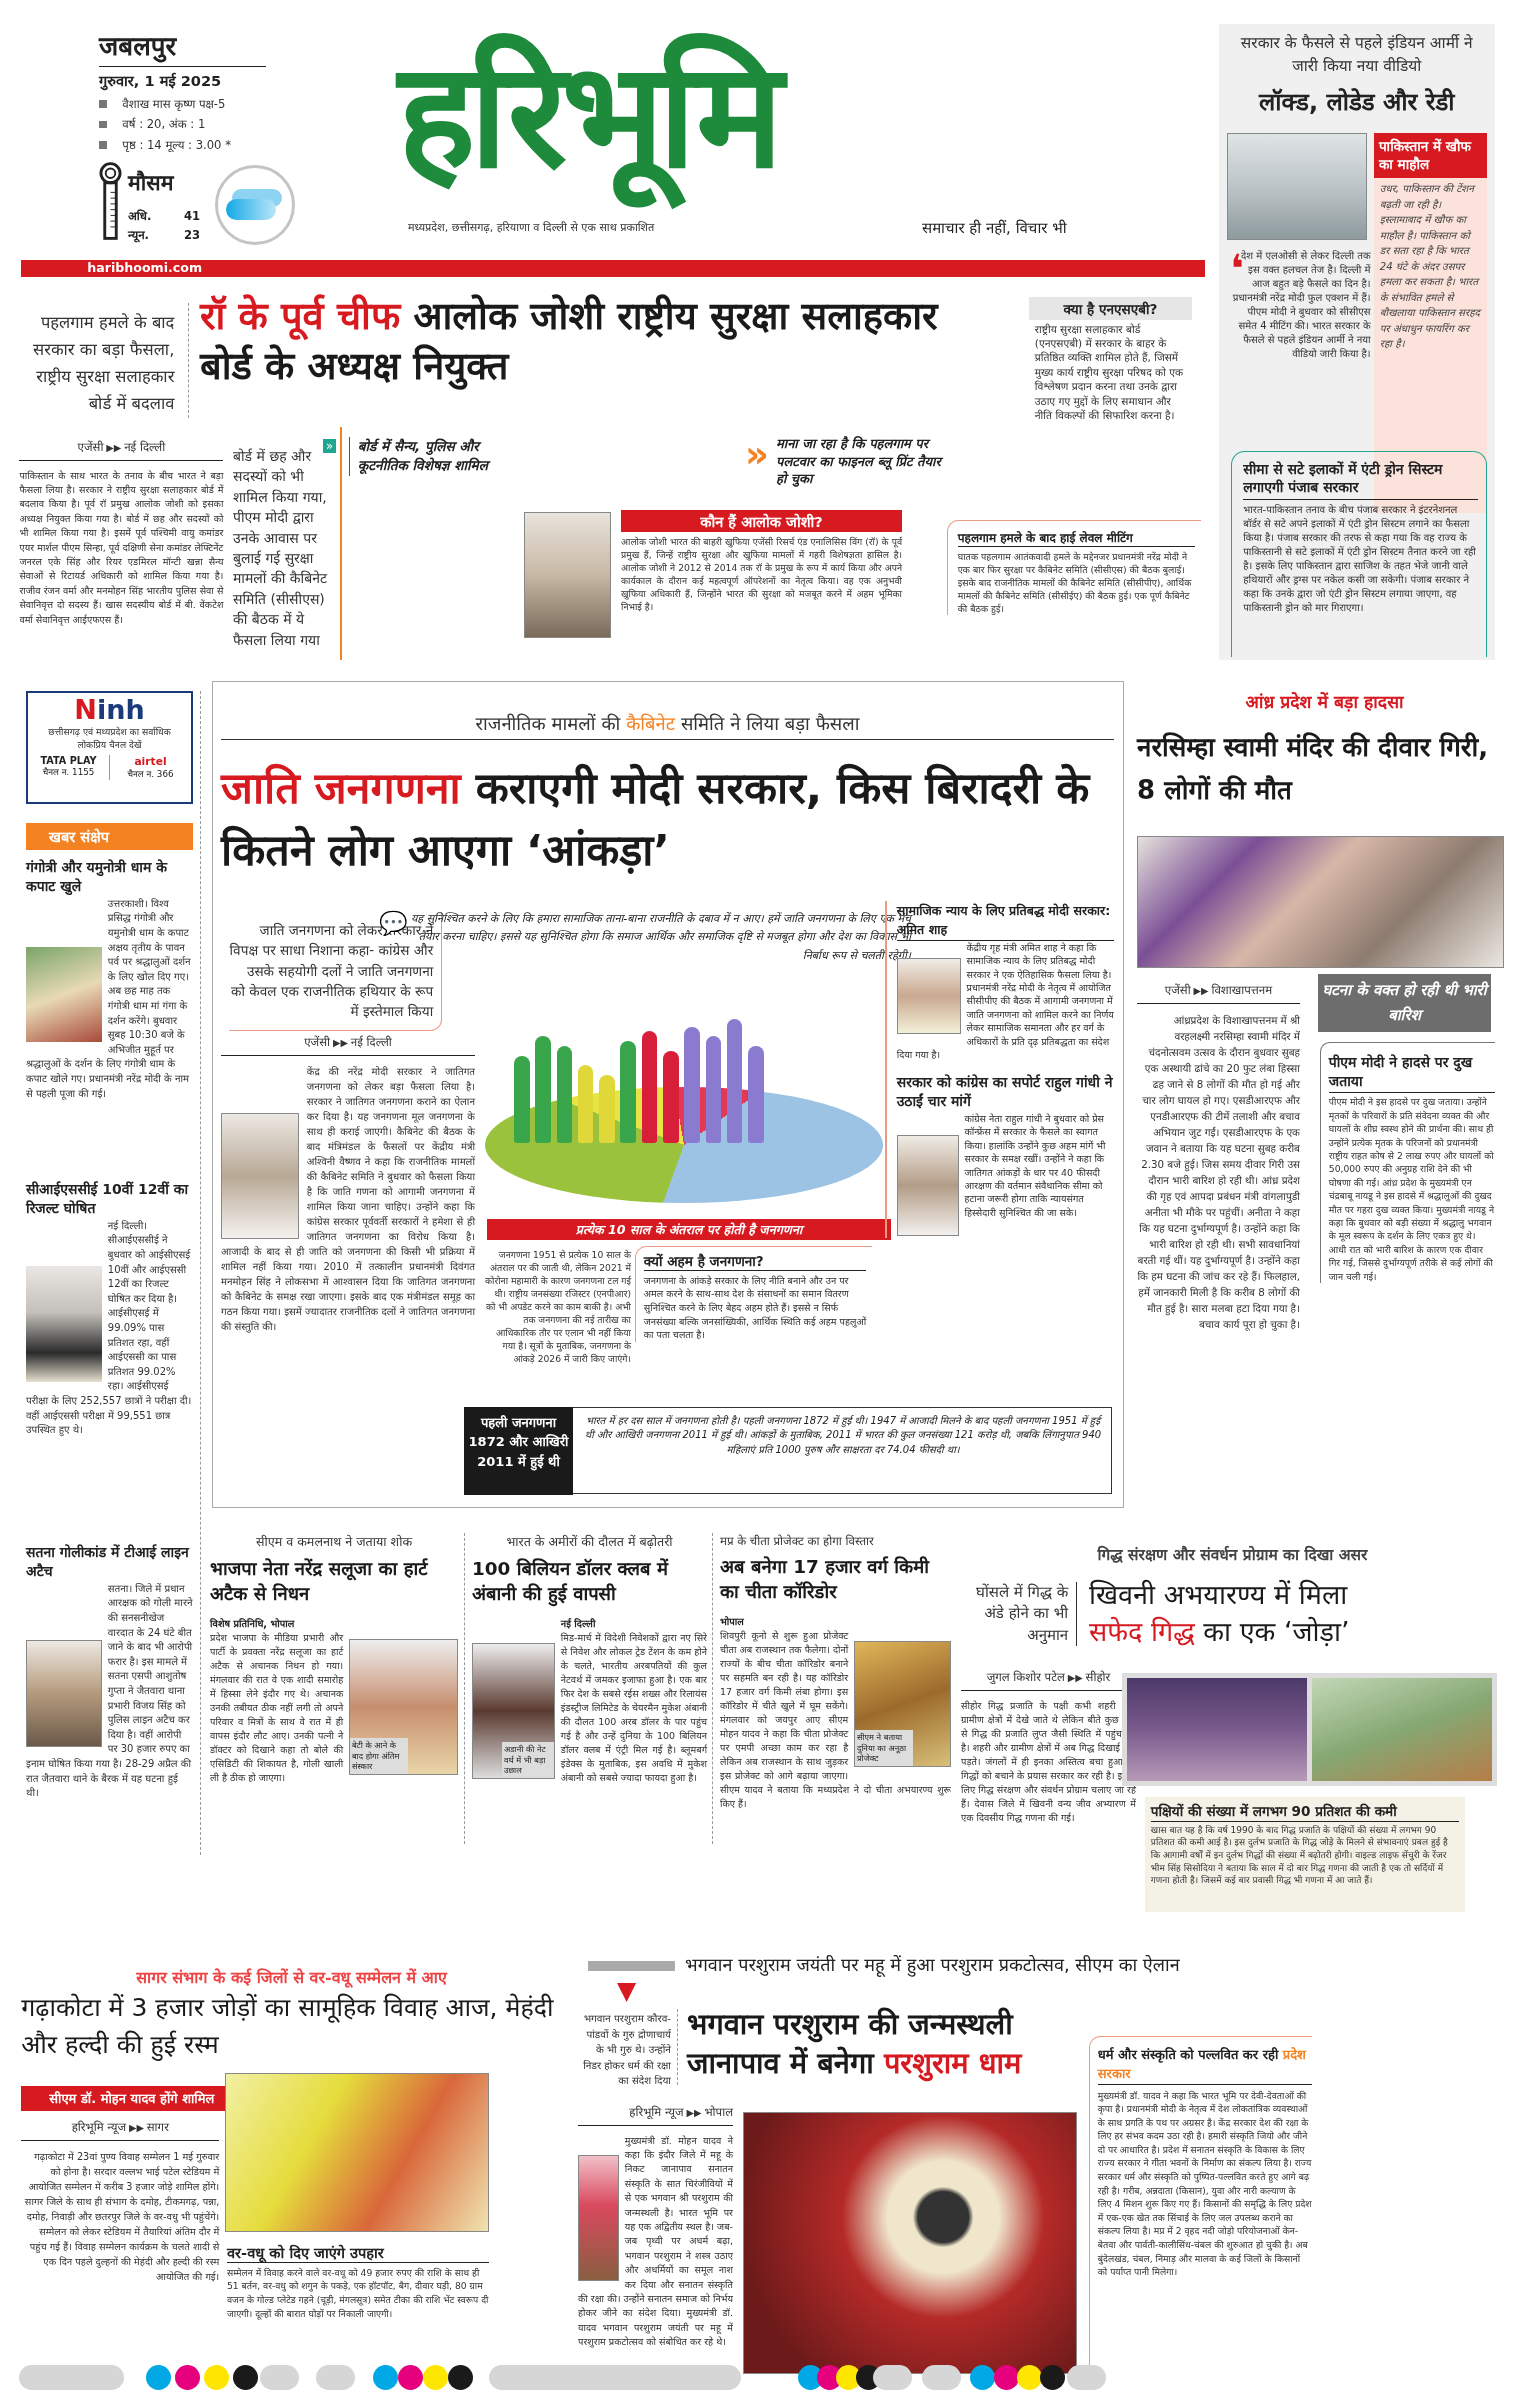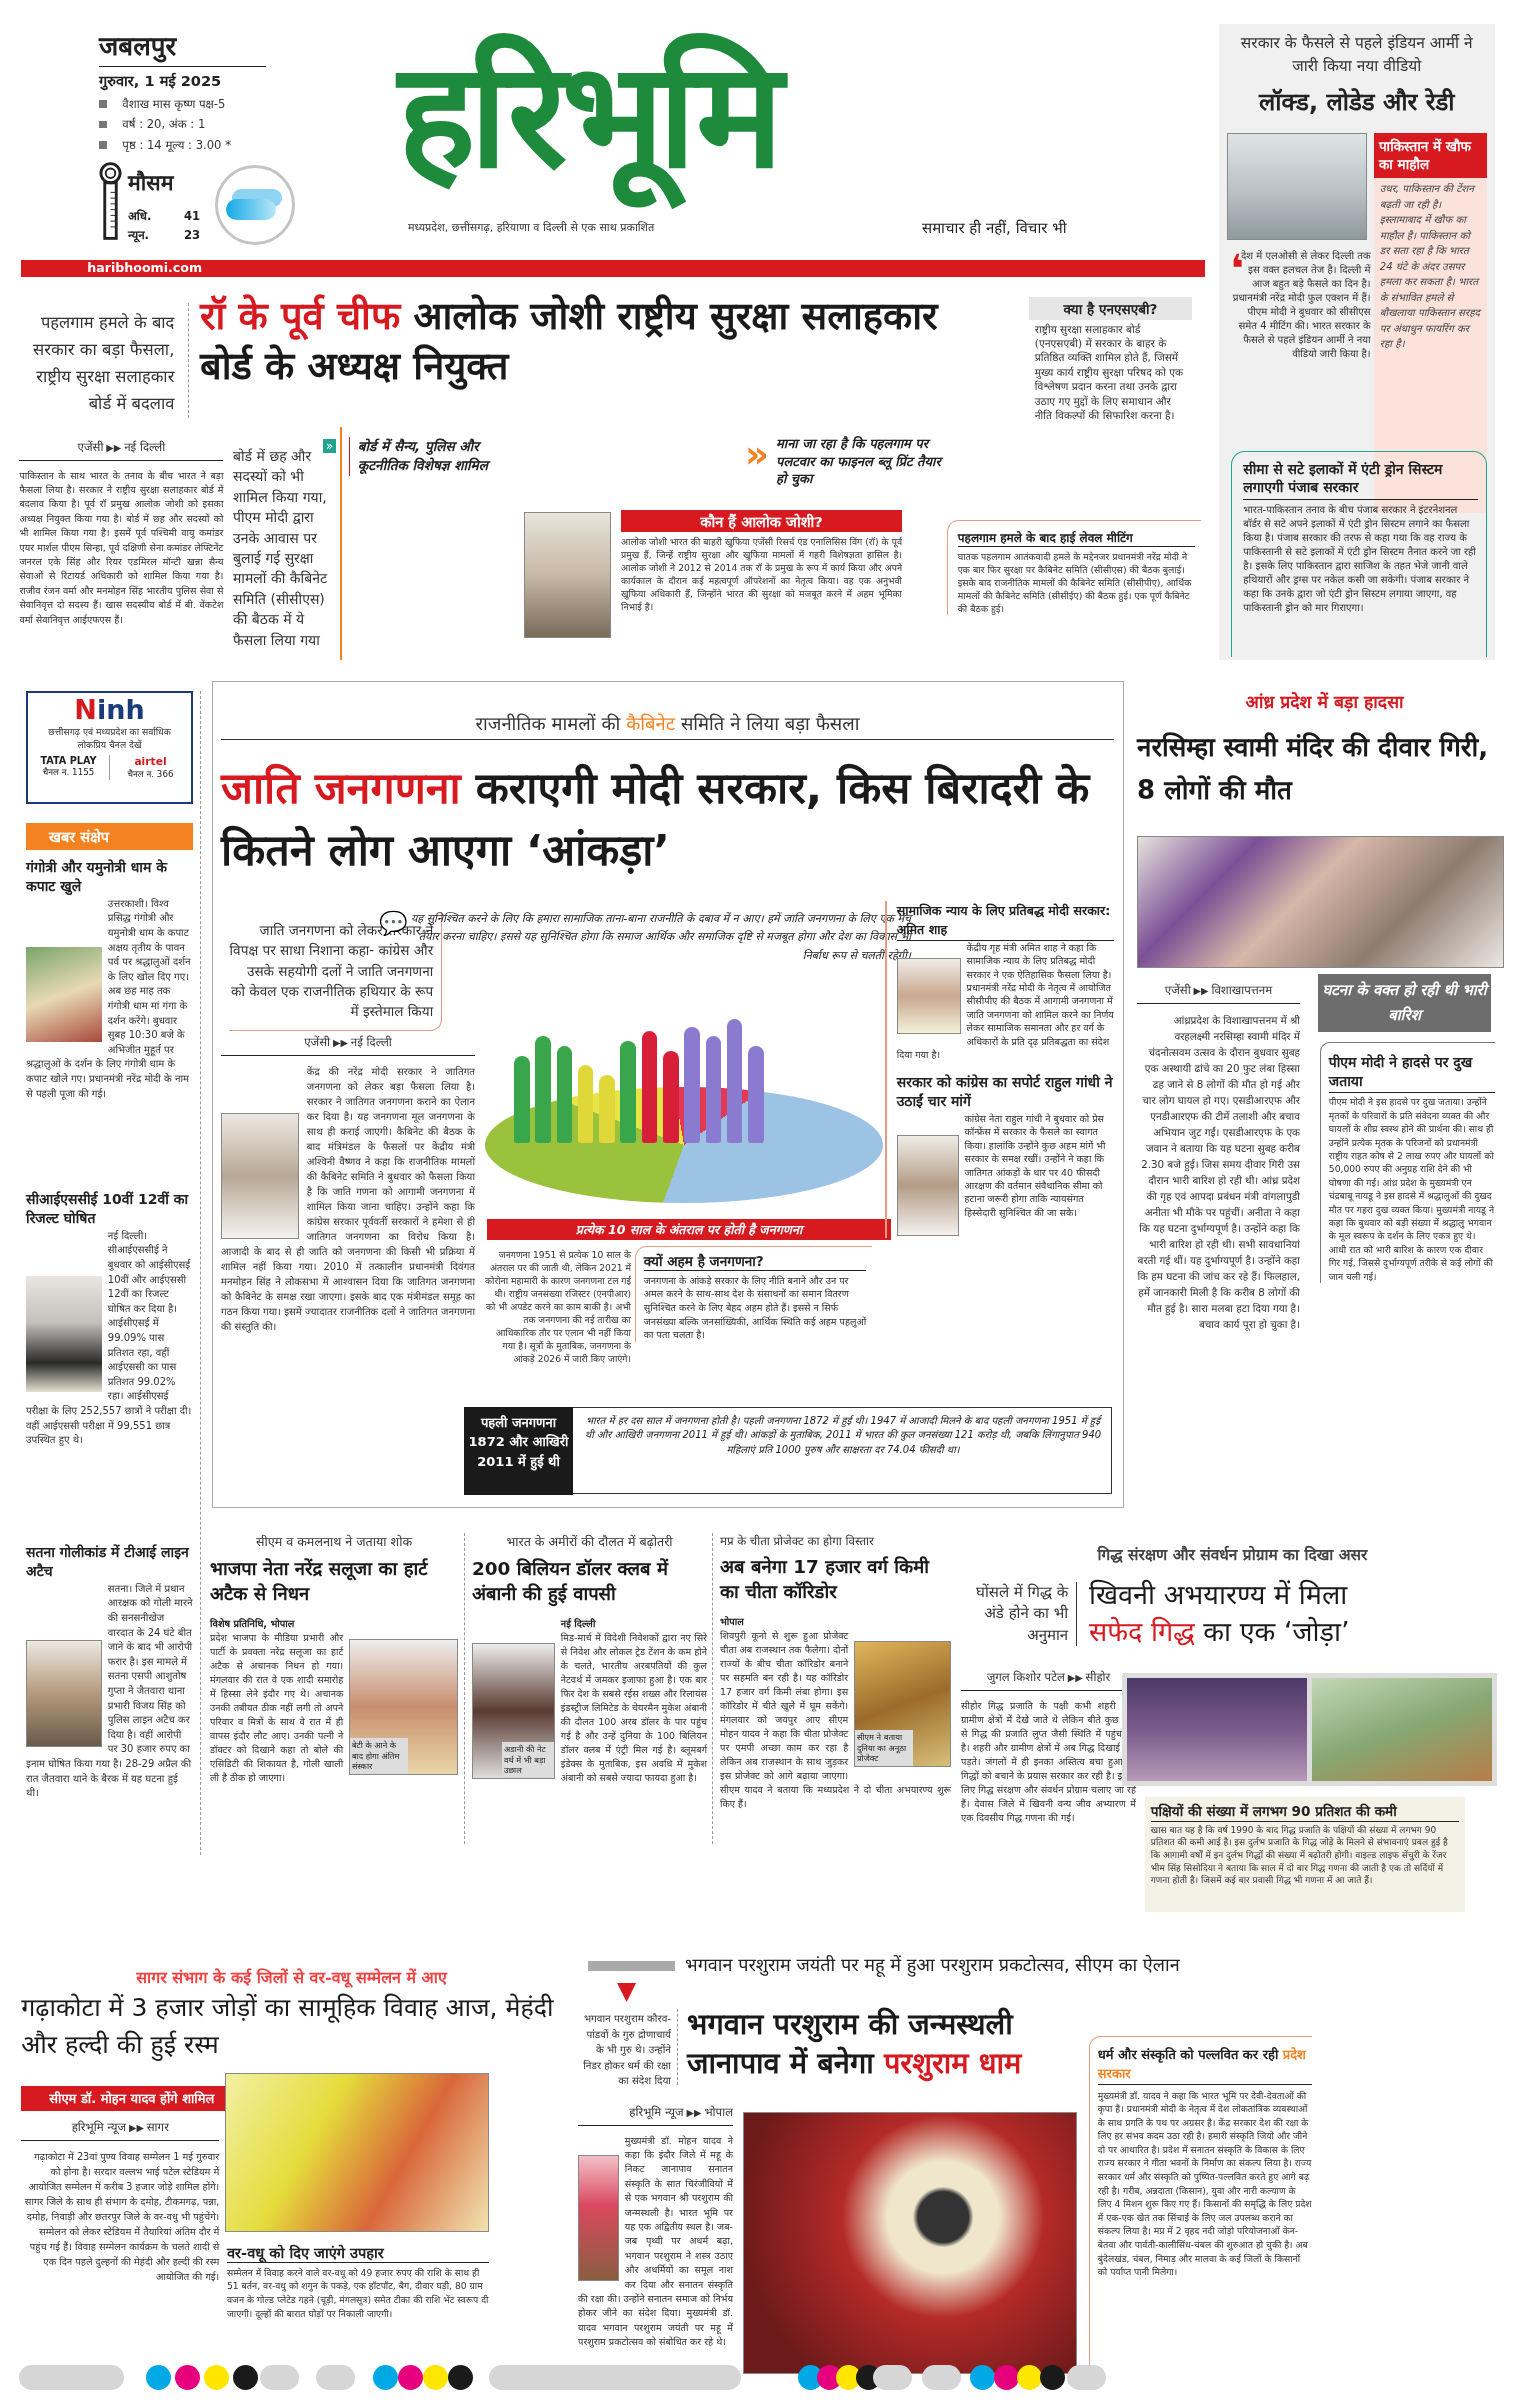--- a/index.html
+++ b/index.html
@@ -130,21 +130,21 @@
     </div>
   </div>
 </div>
 <div class="abs" style="left:26px;top:823px;width:167px;height:27px;background:#f58220;color:#fff;font-weight:bold;font-size:14.6px;line-height:27px;padding-left:23px">खबर संक्षेप</div>
 <div class="abs" style="left:26px;top:858px;width:167px">
   <div style="height:291px">
     <div style="font-size:14px;line-height:19.4px;font-weight:bold;color:#222">गंगोत्री और यमुनोत्री धाम के कपाट खुले</div>
     <div style="float:left;width:76px;height:95px;margin:50px 5.8px 1.9px 0;background:linear-gradient(160deg,#7aa56a,#e8d9b5 50%,#a84a3a)"></div>
     <div class="txt-s" style="font-size:10px;line-height:14.6px;text-align:left">उत्तरकाशी। विश्व प्रसिद्ध गंगोत्री और यमुनोत्री धाम के कपाट अक्षय तृतीय के पावन पर्व पर श्रद्धालुओं दर्शन के लिए खोल दिए गए। अब छह माह तक गंगोत्री धाम मां गंगा के दर्शन करेंगे। बुधवार सुबह 10:30 बजे के अभिजीत मुहूर्त पर श्रद्धालुओं के दर्शन के लिए गंगोत्री धाम के कपाट खोले गए। प्रधानमंत्री नरेंद्र मोदी के नाम से पहली पूजा की गई।</div>
   </div>
-  <div style="height:291px;margin-top:41px">
+  <div style="height:291px;margin-top:31px">
     <div style="font-size:14px;line-height:19.4px;font-weight:bold;color:#222">सीआईएससीई 10वीं 12वीं का रिजल्ट घोषित</div>
     <div style="float:left;width:76px;height:116px;margin:47px 5.8px 1.9px 0;background:linear-gradient(180deg,#e9e6e3,#c4c0bb 40%,#2a2a2a 75%,#e6e0d0)"></div>
     <div class="txt-s" style="font-size:10px;line-height:14.6px;text-align:left">नई दिल्ली। सीआईएससीई ने बुधवार को आईसीएसई 10वीं और आईएससी 12वीं का रिजल्ट घोषित कर दिया है। आईसीएसई में 99.09% पास प्रतिशत रहा, वहीं आईएससी का पास प्रतिशत 99.02% रहा। आईसीएसई परीक्षा के लिए 252,557 छात्रों ने परीक्षा दी। वहीं आईएससी परीक्षा में 99,551 छात्र उपस्थित हुए थे।</div>
   </div>
 </div>
 <div class="abs vdash" style="left:200px;top:691px;height:1164px"></div>
 
 <div class="abs" style="left:212px;top:681px;width:912px;height:827px;border:1.9px solid #aaa"></div>
 <div class="abs" style="left:221px;top:710px;width:893px;text-align:center;font-size:18.4px;color:#333;border-bottom:1px solid #333;padding-bottom:3.9px">
   <span>राजनीतिक मामलों की</span>
@@ -219,21 +219,21 @@
   <div style="font-size:18.4px;line-height:25px;font-weight:bold;color:#1a1a1a;margin-top:5.8px">भाजपा नेता नरेंद्र सलूजा का हार्ट अटैक से निधन</div>
   <div class="photo" style="float:right;width:109px;height:136px;margin:33px 0 3.9px 5.8px;background:linear-gradient(180deg,#eee,#c78e6e 50%,#e9d6a8);position:relative">
     <div style="position:absolute;left:0;bottom:0;width:58px;background:#ddd;font-size:8.2px;line-height:10.7px;padding:1.9px;color:#222">बेटी के आने के बाद होगा अंतिम संस्कार</div>
   </div>
   <div style="margin-top:5.8px"><span style="font-size:9.7px;font-weight:bold;color:#222">विशेष प्रतिनिधि, भोपाल</span></div>
   <div style="font-size:9.5px;line-height:14px;color:#333;text-align:justify">प्रदेश भाजपा के मीडिया प्रभारी और पार्टी के प्रवक्ता नरेंद्र सलूजा का हार्ट अटैक से अचानक निधन हो गया। मंगलवार की रात वे एक शादी समारोह में हिस्सा लेने इंदौर गए थे। अचानक उनकी तबीयत ठीक नहीं लगी तो अपने परिवार व मित्रों के साथ वे रात में ही वापस इंदौर लौट आए। उनकी पत्नी ने डॉक्टर को दिखाने कहा तो बोले की एसिडिटी की शिकायत है, गोली खाली ली है ठीक हो जाएगा।</div>
 </div>
 <div class="abs vdash" style="left:464px;top:1533px;height:311px"></div>
 <div class="abs" style="left:472px;top:1533px;width:235px">
   <div style="font-size:12.6px;text-align:center;color:#333">भारत के अमीरों की दौलत में बढ़ोतरी</div>
-  <div style="font-size:18.4px;line-height:25px;font-weight:bold;color:#1a1a1a;margin-top:5.8px">200 बिलियन डॉलर क्लब में अंबानी की हुई वापसी</div>
+  <div style="font-size:18.4px;line-height:25px;font-weight:bold;color:#1a1a1a;margin-top:5.8px">100 बिलियन डॉलर क्लब में अंबानी की हुई वापसी</div>
   <div class="photo" style="float:left;width:83px;height:136px;margin:37px 5.8px 3.9px 0;background:linear-gradient(180deg,#eee,#5a3a30 50%,#ddd);position:relative">
     <div style="position:absolute;right:0;bottom:0;width:52px;background:#ddd;font-size:8.2px;line-height:10.7px;padding:1.9px;color:#222">अडानी की नेट वर्थ में भी बड़ा उछाल</div>
   </div>
   <div style="margin-top:5.8px"><span style="font-size:9.7px;font-weight:bold;color:#222">नई दिल्ली</span></div>
   <div style="font-size:9.5px;line-height:14px;color:#333;text-align:justify">मिड-मार्च में विदेशी निवेशकों द्वारा नए सिरे से निवेश और लोकल ट्रेड टेंशन के कम होने के चलते, भारतीय अरबपतियों की कुल नेटवर्थ में जमकर इजाफा हुआ है। एक बार फिर देश के सबसे रईस शख्स और रिलायंस इंडस्ट्रीज लिमिटेड के चेयरमैन मुकेश अंबानी की दौलत 100 अरब डॉलर के पार पहुंच गई है और उन्हें दुनिया के 100 बिलियन डॉलर क्लब में एंट्री मिल गई है। ब्लूमबर्ग इंडेक्स के मुताबिक, इस अवधि में मुकेश अंबानी को सबसे ज्यादा फायदा हुआ है।</div>
 </div>
 <div class="abs vdash" style="left:712px;top:1533px;height:311px"></div>
 <div class="abs" style="left:720px;top:1533px;width:231px">
   <div style="font-size:11.6px;text-align:left;color:#333">मप्र के चीता प्रोजेक्ट का होगा विस्तार</div>
   <div style="font-size:18.4px;line-height:25px;font-weight:bold;color:#1a1a1a;margin-top:5.8px">अब बनेगा 17 हजार वर्ग किमी का चीता कॉरिडोर</div>

